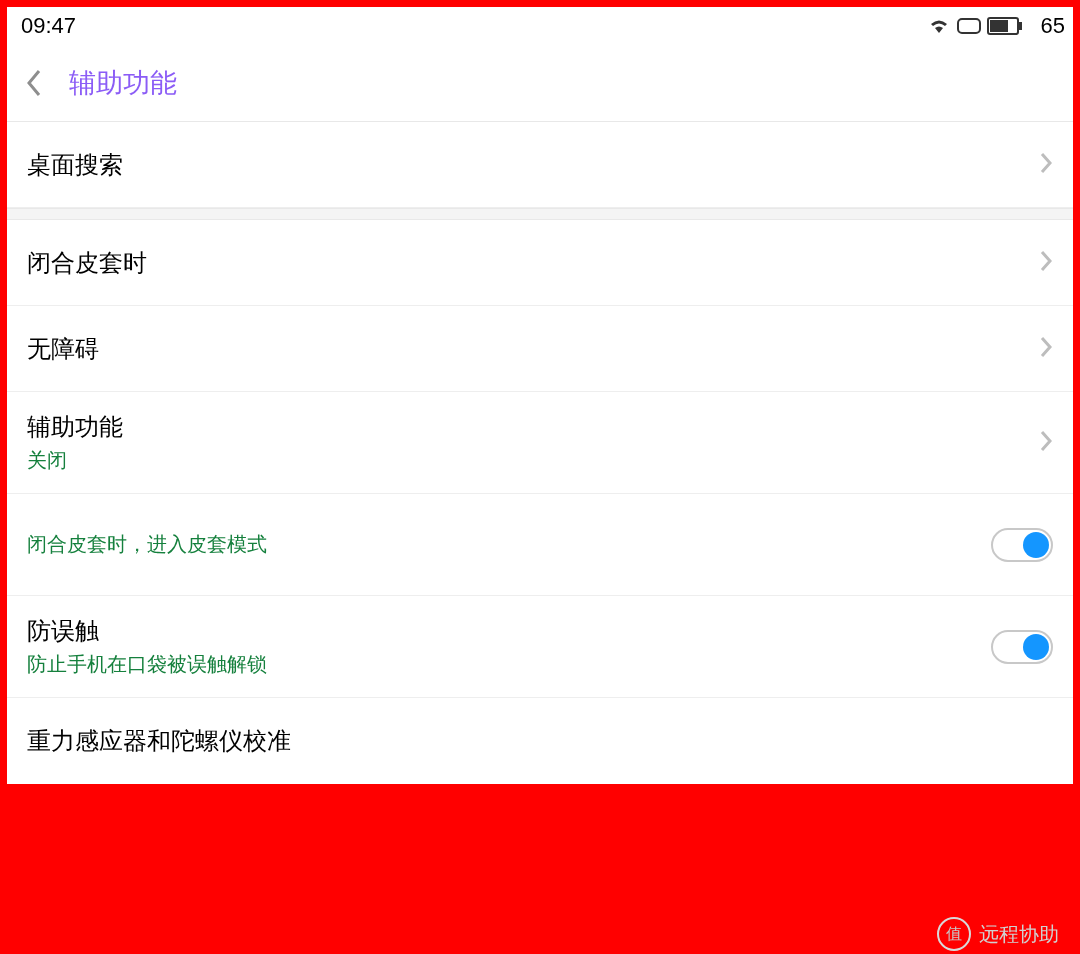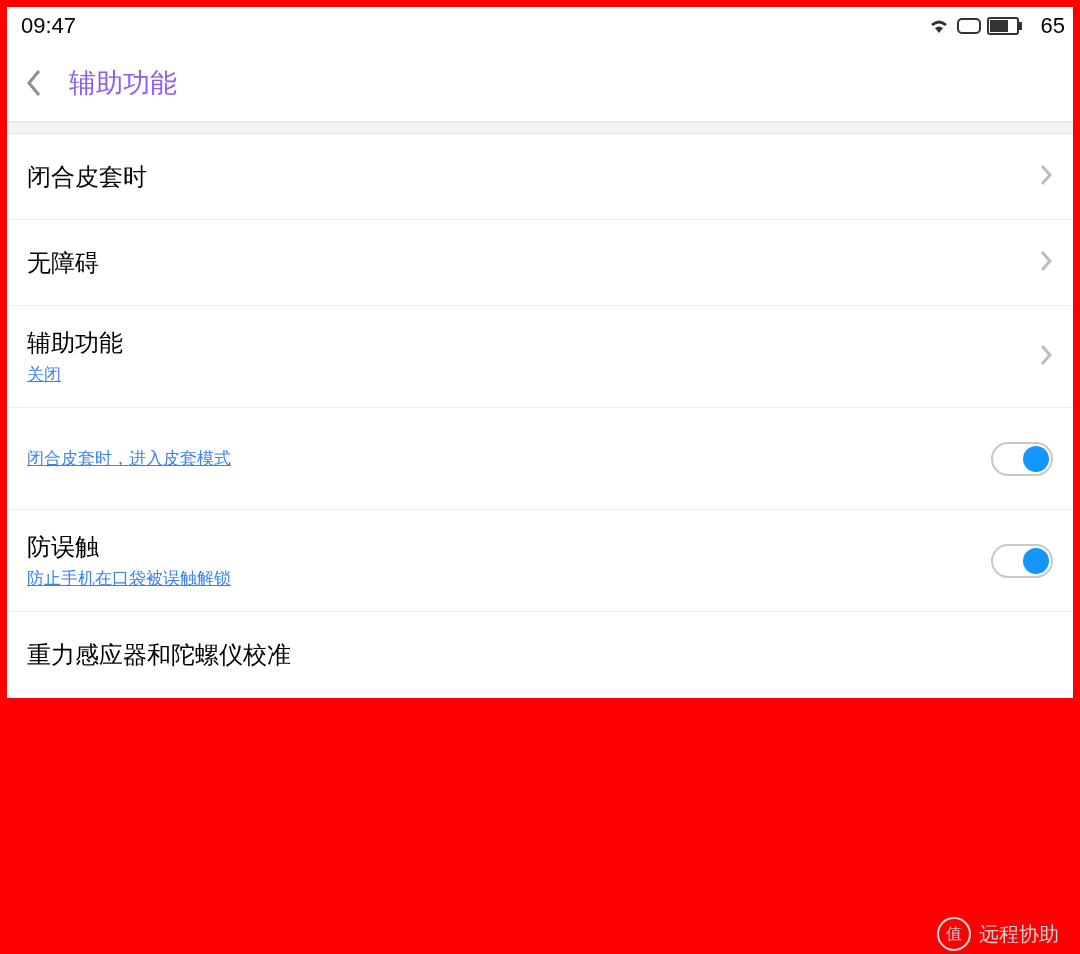--- a/index.html
+++ b/index.html
@@ -74,23 +74,22 @@
     display: flex;
     flex-direction: column;
     justify-content: center;
     gap: 4px;
   }
   .row-title {
     font-size: 24px;
     color: #000;
   }
   .row-sub {
-    font-size: 17px;
-    color: #3b82f6;
-    text-decoration: underline;
+    font-size: 20px;
+    color: #15803d;
   }
   .chev-right {
     color: #bdbdbd;
   }
   .toggle {
     width: 62px; height: 34px;
     border-radius: 17px;
     border: 2px solid #c8c8c8;
     position: relative;
     background: #fff;
@@ -153,20 +152,28 @@
     <span class="back-chev">
       <svg width="18" height="30" viewBox="0 0 18 30">
             <polyline points="14,3 4,15 14,27" fill="none" stroke="#8e8e8e" stroke-width="3"></polyline>
           </svg>
     </span>
     <span class="nav-title">辅助功能</span>
   </div>
 
   <div class="list divider-top">
 
+    <div class="row">
+      <div class="row-text">
+            <span class="row-title">桌面搜索</span>
+          </div>
+      <span class="chev-right"><svg width="14" height="24" viewBox="0 0 14 24">
+              <polyline points="3,3 11,12 3,21" fill="none" stroke="#bdbdbd" stroke-width="3"></polyline>
+            </svg></span>
+    </div>
 
 
     <div class="group-gap"></div>
 
     <div class="row">
       <div class="row-text">
             <span class="row-title">闭合皮套时</span>
           </div>
       <span class="chev-right"><svg width="14" height="24" viewBox="0 0 14 24">
               <polyline points="3,3 11,12 3,21" fill="none" stroke="#bdbdbd" stroke-width="3"></polyline>

